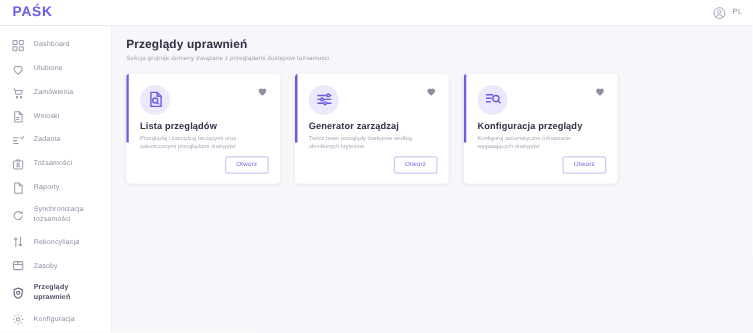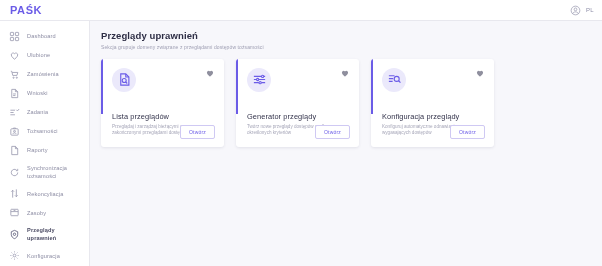--- a/index.html
+++ b/index.html
@@ -84,21 +84,21 @@
   }
   .card-top { display: flex; align-items: flex-start; justify-content: space-between; }
   .card-icon-wrap {
     width: 24px; height: 24px; border-radius: 50%;
     background: #ebe9fb;
     display: flex; align-items: center; justify-content: center;
   }
   .card-icon { width: 15px; height: 15px; display:block; color: #6b5ce7; }
   .heart-ic { width: 10px; height: 10px; display: block; color: #8f8f9e; cursor: pointer; }
   .card-title {
-    font-size: 7.4px; color: #32324a; margin-top: 20px; letter-spacing: .1px;
+    font-size: 7.4px; color: #32324a; margin-top: 4px; letter-spacing: .1px; font-weight: bold;
   }
   .card-desc {
     font-size: 4.6px; line-height: 1.5; color: #a6a6b8;
     margin-top: 3px; max-width: 100px;
   }
   .card-btn-row { position: absolute; right: 9px; bottom: 8px; }
   .card-btn {
     font-size: 5px; color: #6b5ce7;
     border: 1px solid #cfc9f3; background: #fff;
     border-radius: 2px; padding: 3px 8px;
@@ -303,21 +303,21 @@
                     <circle cx="13" cy="17" r="1.8"></circle>
                 </svg>
               </span>
             </div>
             <span>
               <svg class="heart-ic" viewBox="0 0 24 24" fill="currentColor">
                 <path d="M12 20.5s-7.4-4.8-7.4-9.8A4.3 4.3 0 0 1 12 8.2a4.3 4.3 0 0 1 7.4 2.5c0 5-7.4 9.8-7.4 9.8z"></path>
               </svg>
             </span>
           </div>
-          <div class="card-title">Generator przeglądy</div>
+          <div class="card-title">Generator zarządzaj</div>
           <div class="card-desc">Twórz nowe przeglądy dostępów według określonych kryteriów</div>
           <div class="card-btn-row">
             <button class="card-btn">Otwórz</button>
           </div>
         </div>
 
         <div class="card">
           <div class="card-accent"></div>
           <div class="card-top">
             <div class="card-icon-wrap">

